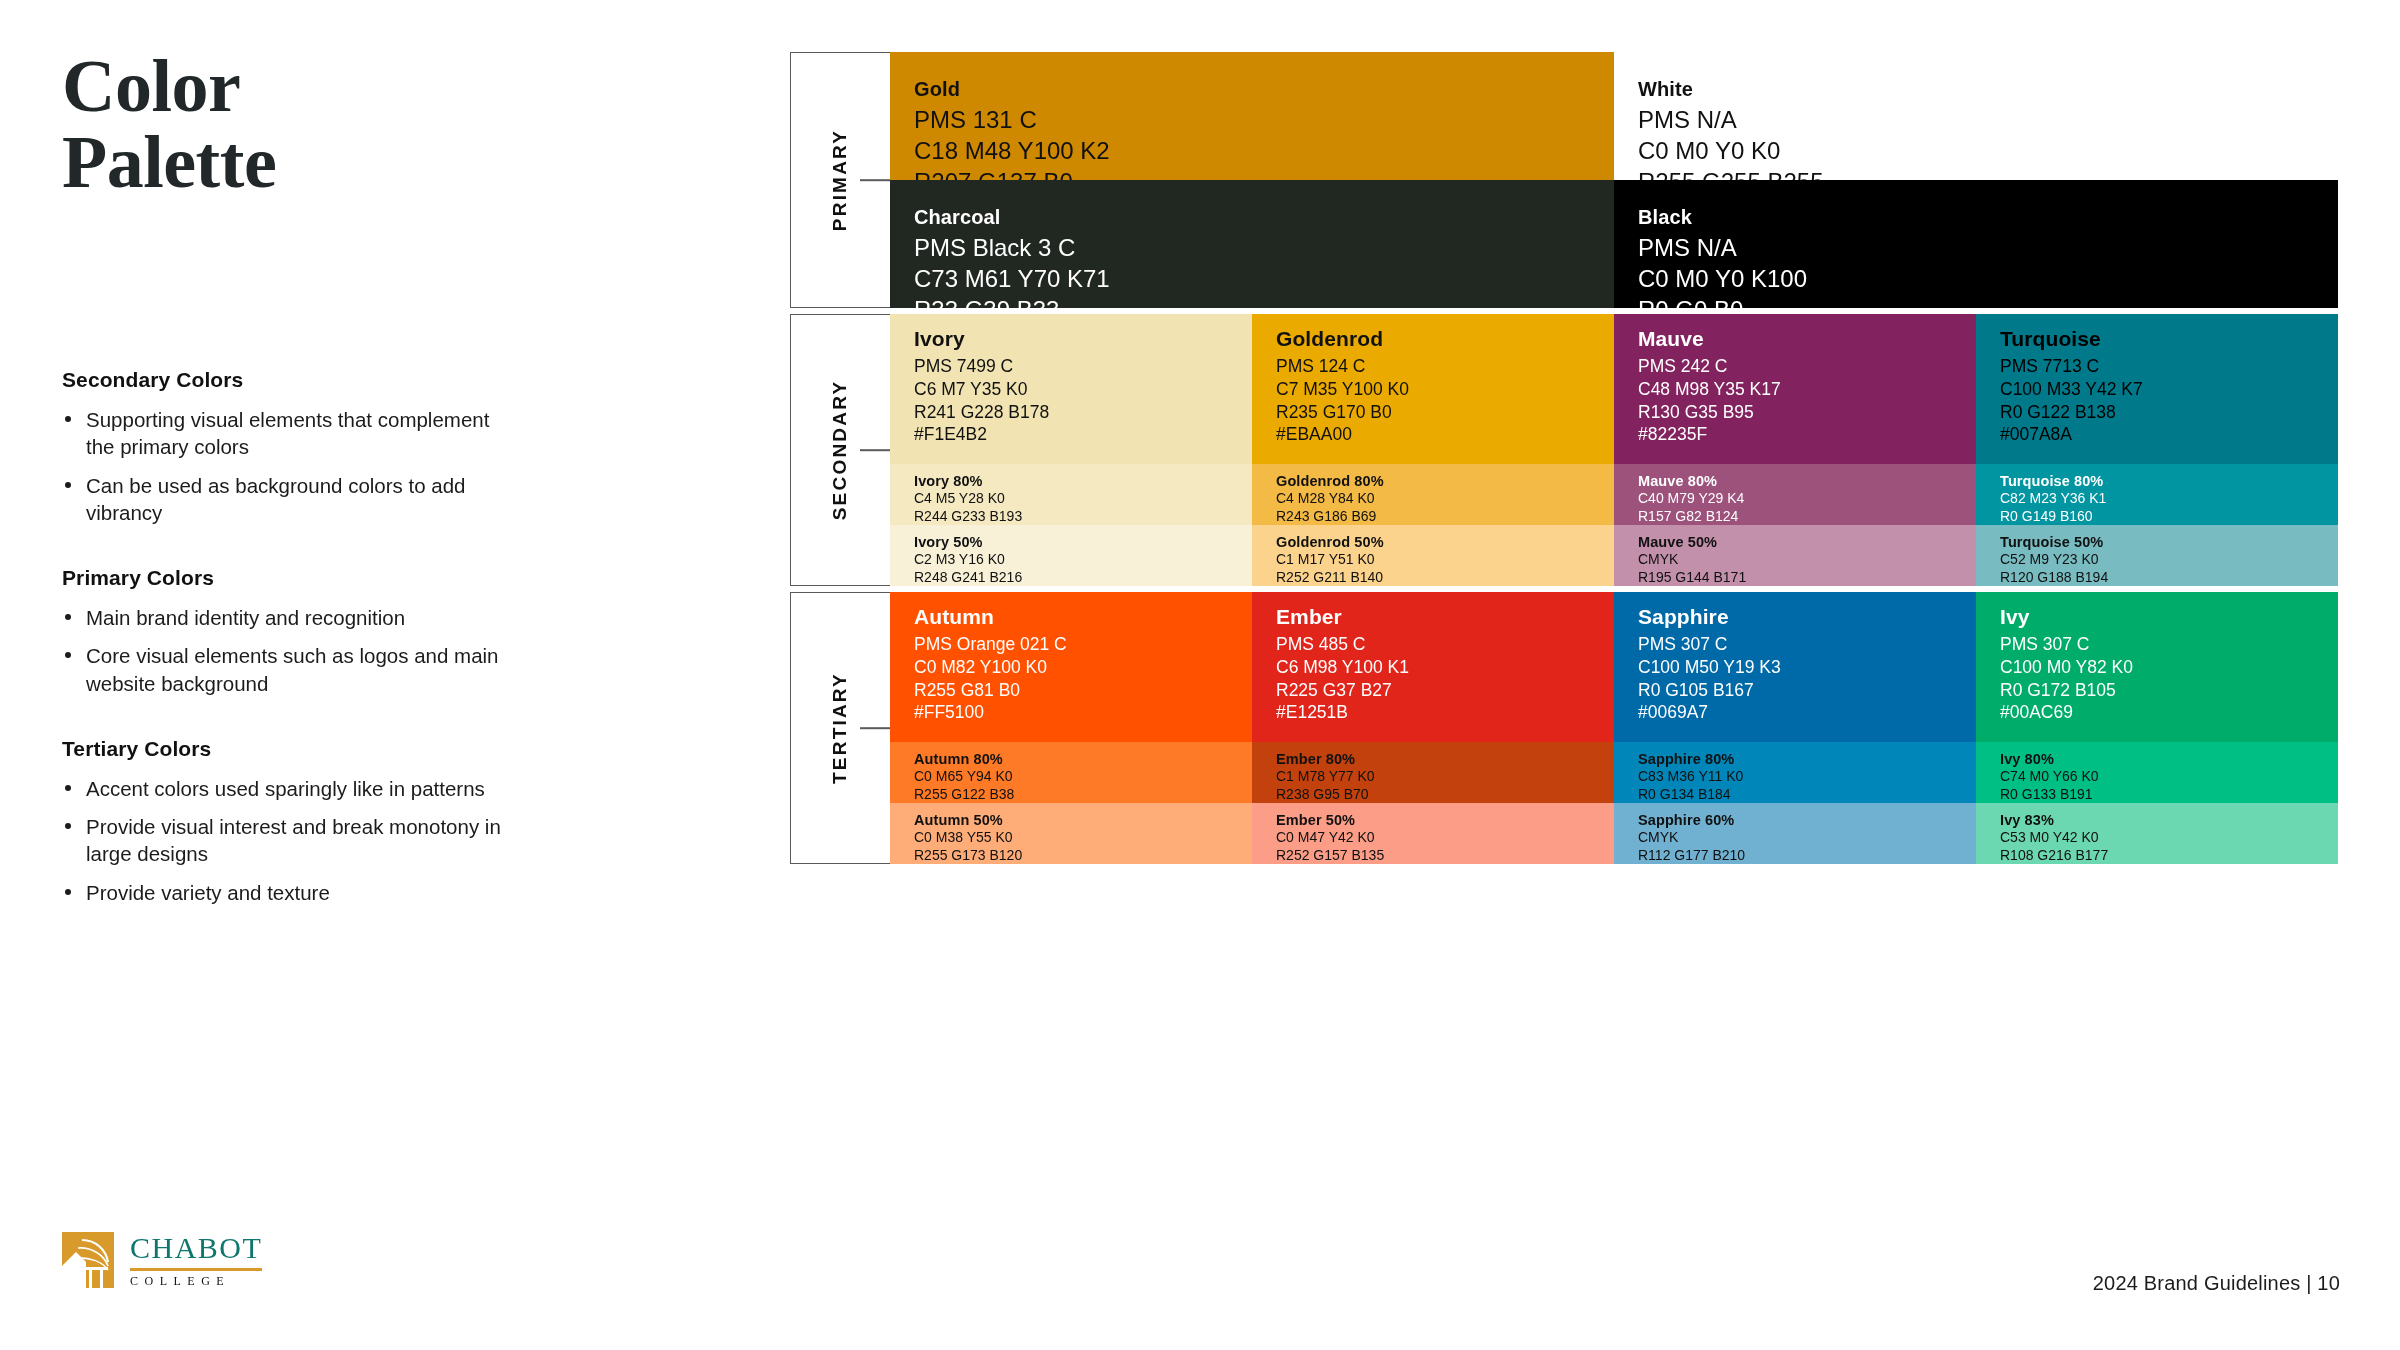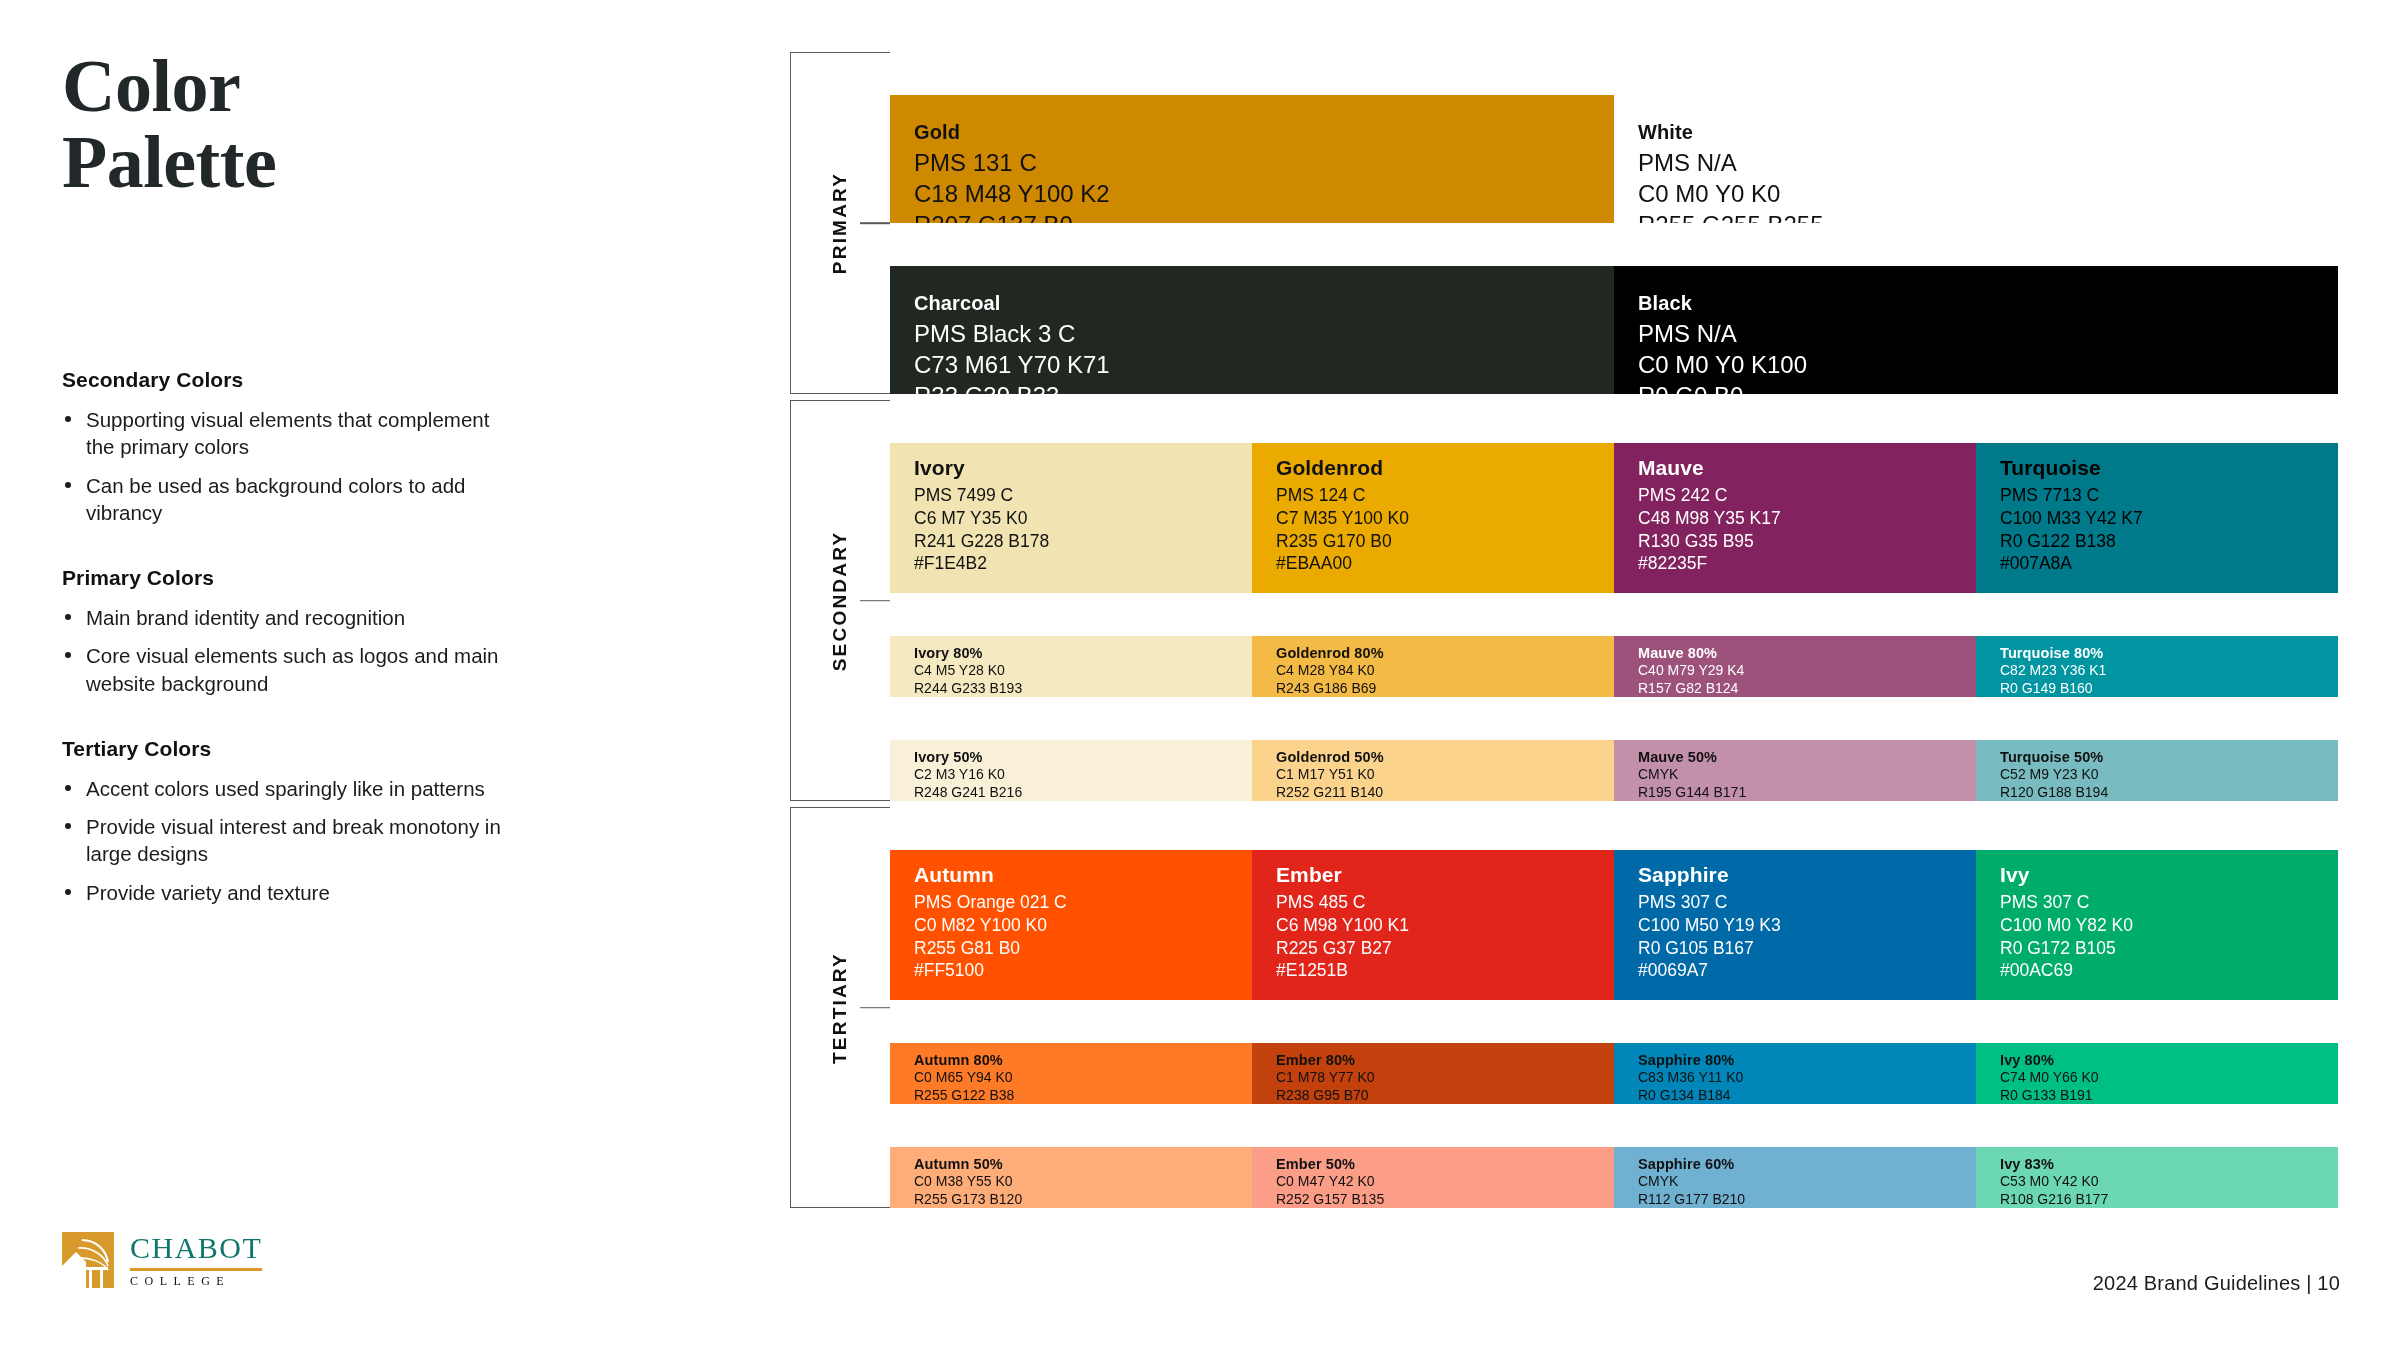--- a/index.html
+++ b/index.html
@@ -88,21 +88,21 @@
     transform: translate(-50%, -50%) rotate(-90deg);
     transform-origin: center center;
     font-size: 19px; font-weight: 700; letter-spacing: 2.2px;
     color: #111; white-space: nowrap;
     background: #ffffff; padding: 8px 14px;
   }
 
   .swatches { flex: 1 1 auto; display: flex; flex-direction: column; }
   .srow { display: flex; }
 
-  .cell { position: relative; overflow: hidden; margin-top: 43px; }
+  .cell { position: relative; overflow: hidden; }
   .cell-inner { position: absolute; left: 24px; right: 10px; }
   .cell-name { font-weight: 700; margin-bottom: 3px; letter-spacing: 0.1px; }
   .cell-spec { line-height: 1.30; white-space: pre-line; }
 
   
   .primary .cell { width: 50%; height: 128px; }
   .primary .cell-inner { top: 26px; }
   .primary .cell-name { font-size: 20px; }
   .primary .cell-spec { font-size: 24px; }
 

